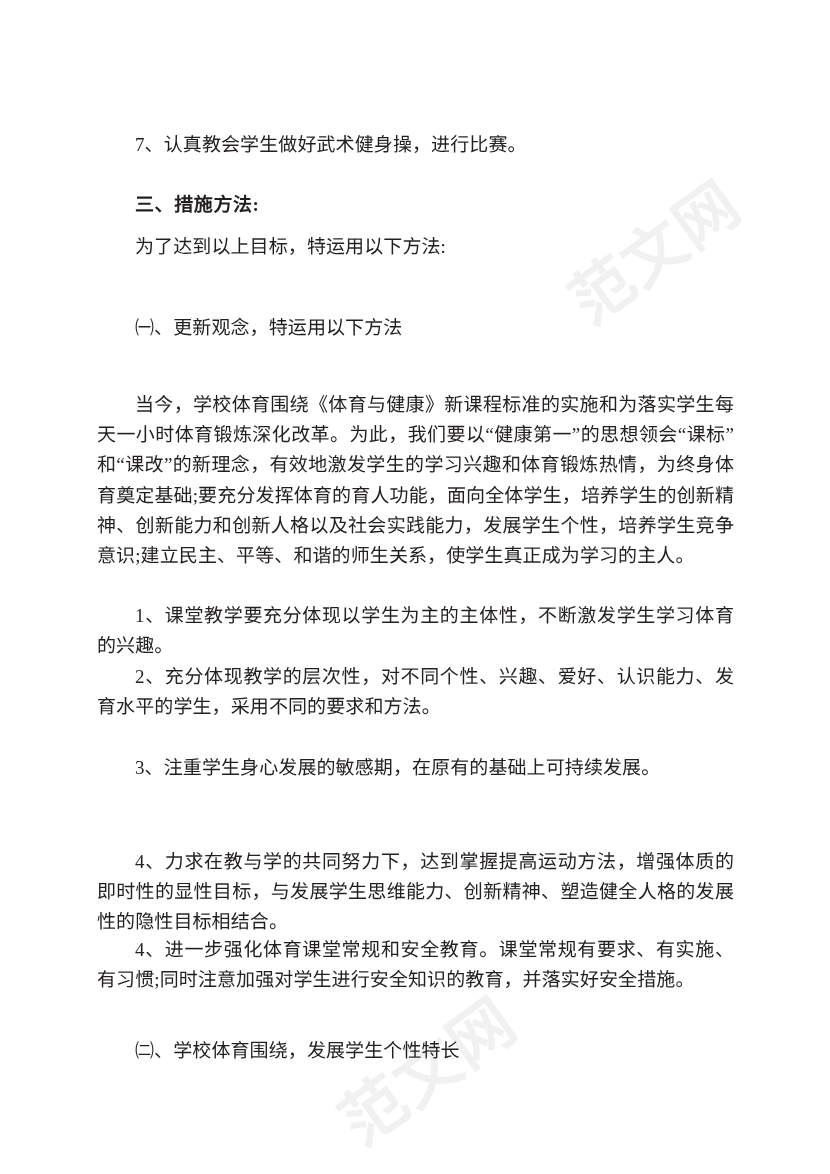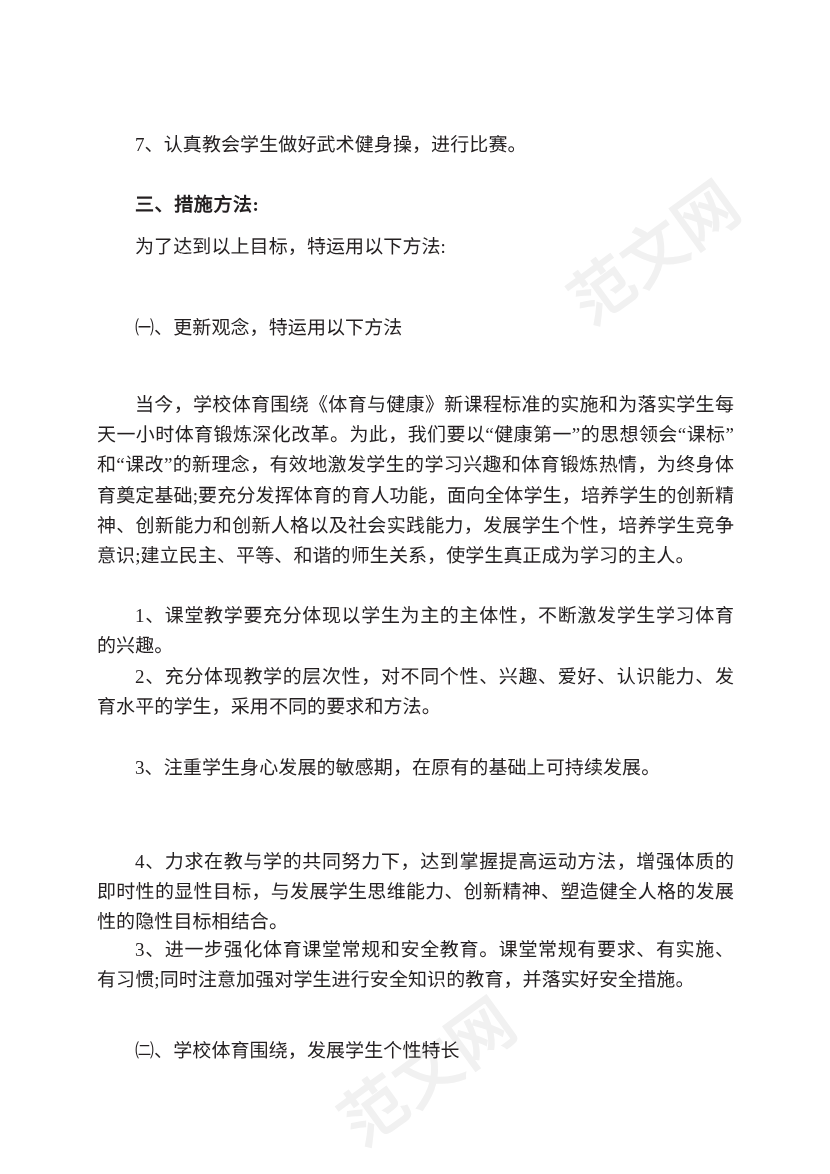--- a/index.html
+++ b/index.html
@@ -109,18 +109,18 @@
     <div class="block indent" style="top:390px;">当今，学校体育围绕《体育与健康》新课程标准的实施和为落实学生每天一小时体育锻炼深化改革。为此，我们要以“健康第一”的思想领会“课标”和“课改”的新理念，有效地激发学生的学习兴趣和体育锻炼热情，为终身体育奠定基础;要充分发挥体育的育人功能，面向全体学生，培养学生的创新精神、创新能力和创新人格以及社会实践能力，发展学生个性，培养学生竞争意识;建立民主、平等、和谐的师生关系，使学生真正成为学习的主人。</div>
 
     <div class="block indent" style="top:601px;">1、课堂教学要充分体现以学生为主的主体性，不断激发学生学习体育的兴趣。</div>
 
     <div class="block indent" style="top:662px;">2、充分体现教学的层次性，对不同个性、兴趣、爱好、认识能力、发育水平的学生，采用不同的要求和方法。</div>
 
     <div class="block indent" style="top:753px;">3、注重学生身心发展的敏感期，在原有的基础上可持续发展。</div>
 
     <div class="block indent" style="top:814px;margin-top:33px;">4、力求在教与学的共同努力下，达到掌握提高运动方法，增强体质的即时性的显性目标，与发展学生思维能力、创新精神、塑造健全人格的发展性的隐性目标相结合。</div>
 
-    <div class="block indent" style="top:935px;">3、进一步强化体育课堂常规和安全教育。课堂常规有要求、有实施、有习惯;同时注意加强对学生进行安全知识的教育，并落实好安全措施。</div>
+    <div class="block indent" style="top:935px;">4、进一步强化体育课堂常规和安全教育。课堂常规有要求、有实施、有习惯;同时注意加强对学生进行安全知识的教育，并落实好安全措施。</div>
 
     <div class="block indent" style="top:1036px;">㈡、学校体育围绕，发展学生个性特长</div>
 
   </div>
 </div>
 
 </body></html>

